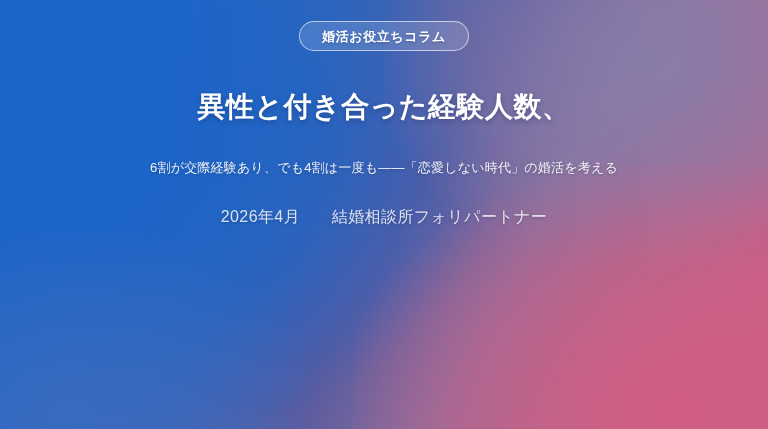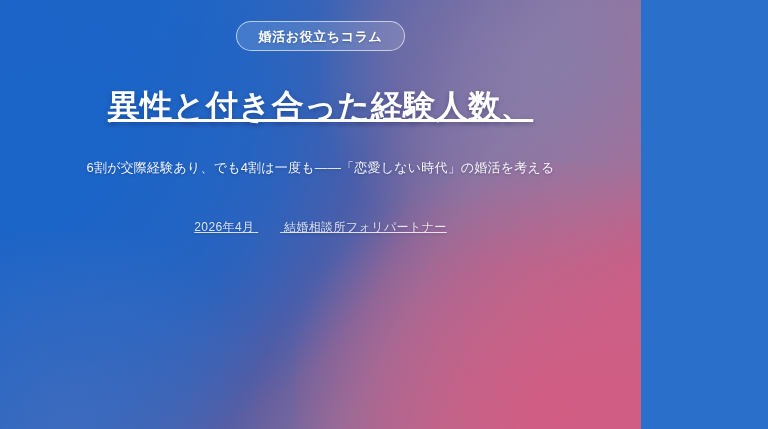--- a/index.html
+++ b/index.html
@@ -10,21 +10,21 @@
   body {
     width: 768px;
     height: 429px;
     overflow: hidden;
     font-family: "Liberation Sans", "DejaVu Sans", sans-serif;
     background: #2a6fc9;
   }
 
   .hero {
     position: relative;
-    width: 641px;
+    width: 768px;
     height: 429px;
     box-sizing: border-box;
     overflow: hidden;
     display: flex;
     flex-direction: column;
     align-items: center;
     
     background:
       linear-gradient(118deg,
         #1f62c2 0%,
@@ -119,61 +119,59 @@
     box-sizing: border-box;
   }
 
   
   .title {
     margin: 0;
     padding: 0 24px;
     text-align: center;
     color: #ffffff;
     font-family: "Liberation Serif", "DejaVu Serif", serif;
-    font-size: 32px;
+    font-size: 28px;
     font-weight: bold;
     line-height: 55px;
     letter-spacing: 0.5px;
     text-shadow: 0 2px 5px rgba(20, 30, 70, 0.34);
     width: 100%;
     box-sizing: border-box;
     margin-top: 28px;
-    text-decoration: underline;
   }
   .title-line {
     display: block;
     white-space: nowrap;
   }
 
   
   .subtitle {
-    margin: 14px;
+    margin: 4px;
     margin-top: 24px;
     text-align: center;
     color: rgba(255, 255, 255, 0.93);
     font-size: 13px;
     font-weight: normal;
     line-height: 20px;
     letter-spacing: 0.2px;
     white-space: nowrap;
     text-shadow: 0 1px 3px rgba(20, 30, 70, 0.30);
   }
 
   
   .meta {
     margin: 4px;
     margin-top: 26px;
     text-align: center;
     color: rgba(255, 255, 255, 0.82);
-    font-size: 12px;
+    font-size: 16px;
     line-height: 18px;
     letter-spacing: 0.4px;
     white-space: nowrap;
     text-shadow: 0 1px 3px rgba(20, 30, 70, 0.28);
-    text-decoration: underline;
   }
   .meta-sep {
     display: inline-block;
     width: 22px;
   }
 </style>
 </head>
 <body>
 
 <div class="hero">

